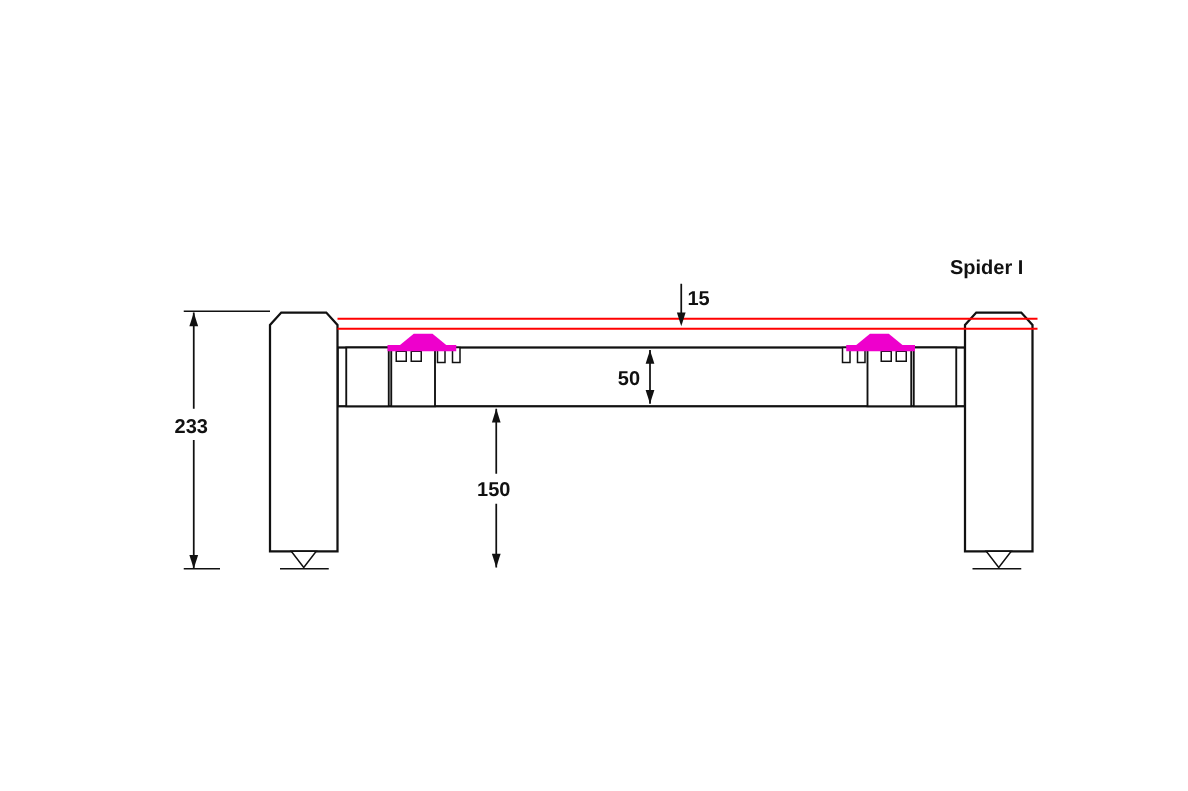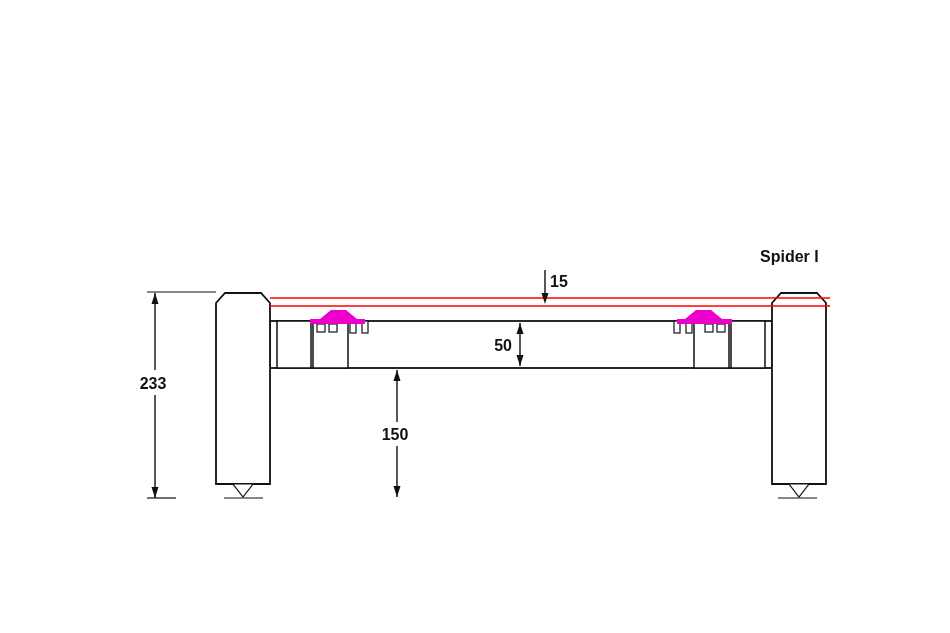--- a/index.html
+++ b/index.html
@@ -6,21 +6,20 @@
     --ink:#111111;
     --red:#ff0000;
     --magenta:#ee00cc;
     --background:#ffffff;
   }
   html,body{margin:0;padding:0;background:#fff;}
   .canvas{
     width:950px;height:555px;position:relative;overflow:hidden;
     background:var(--background);
     font-family:"Liberation Sans", sans-serif;
-    margin-top:43px;
   }
   svg{display:block;}
   .outline{fill:#ffffff;stroke:var(--ink);stroke-width:1.8;stroke-linejoin:miter;}
   .box{fill:#ffffff;stroke:var(--ink);stroke-width:1.5;}
   .detail{fill:#ffffff;stroke:var(--ink);stroke-width:1.2;}
   .dim{stroke:var(--ink);stroke-width:1.4;fill:none;}
   .ext{stroke:var(--ink);stroke-width:1.2;fill:none;}
   .arrow{fill:var(--ink);stroke:none;}
   .redline{stroke:var(--red);stroke-width:1.6;fill:none;}
   .mag{fill:var(--magenta);stroke:none;}

